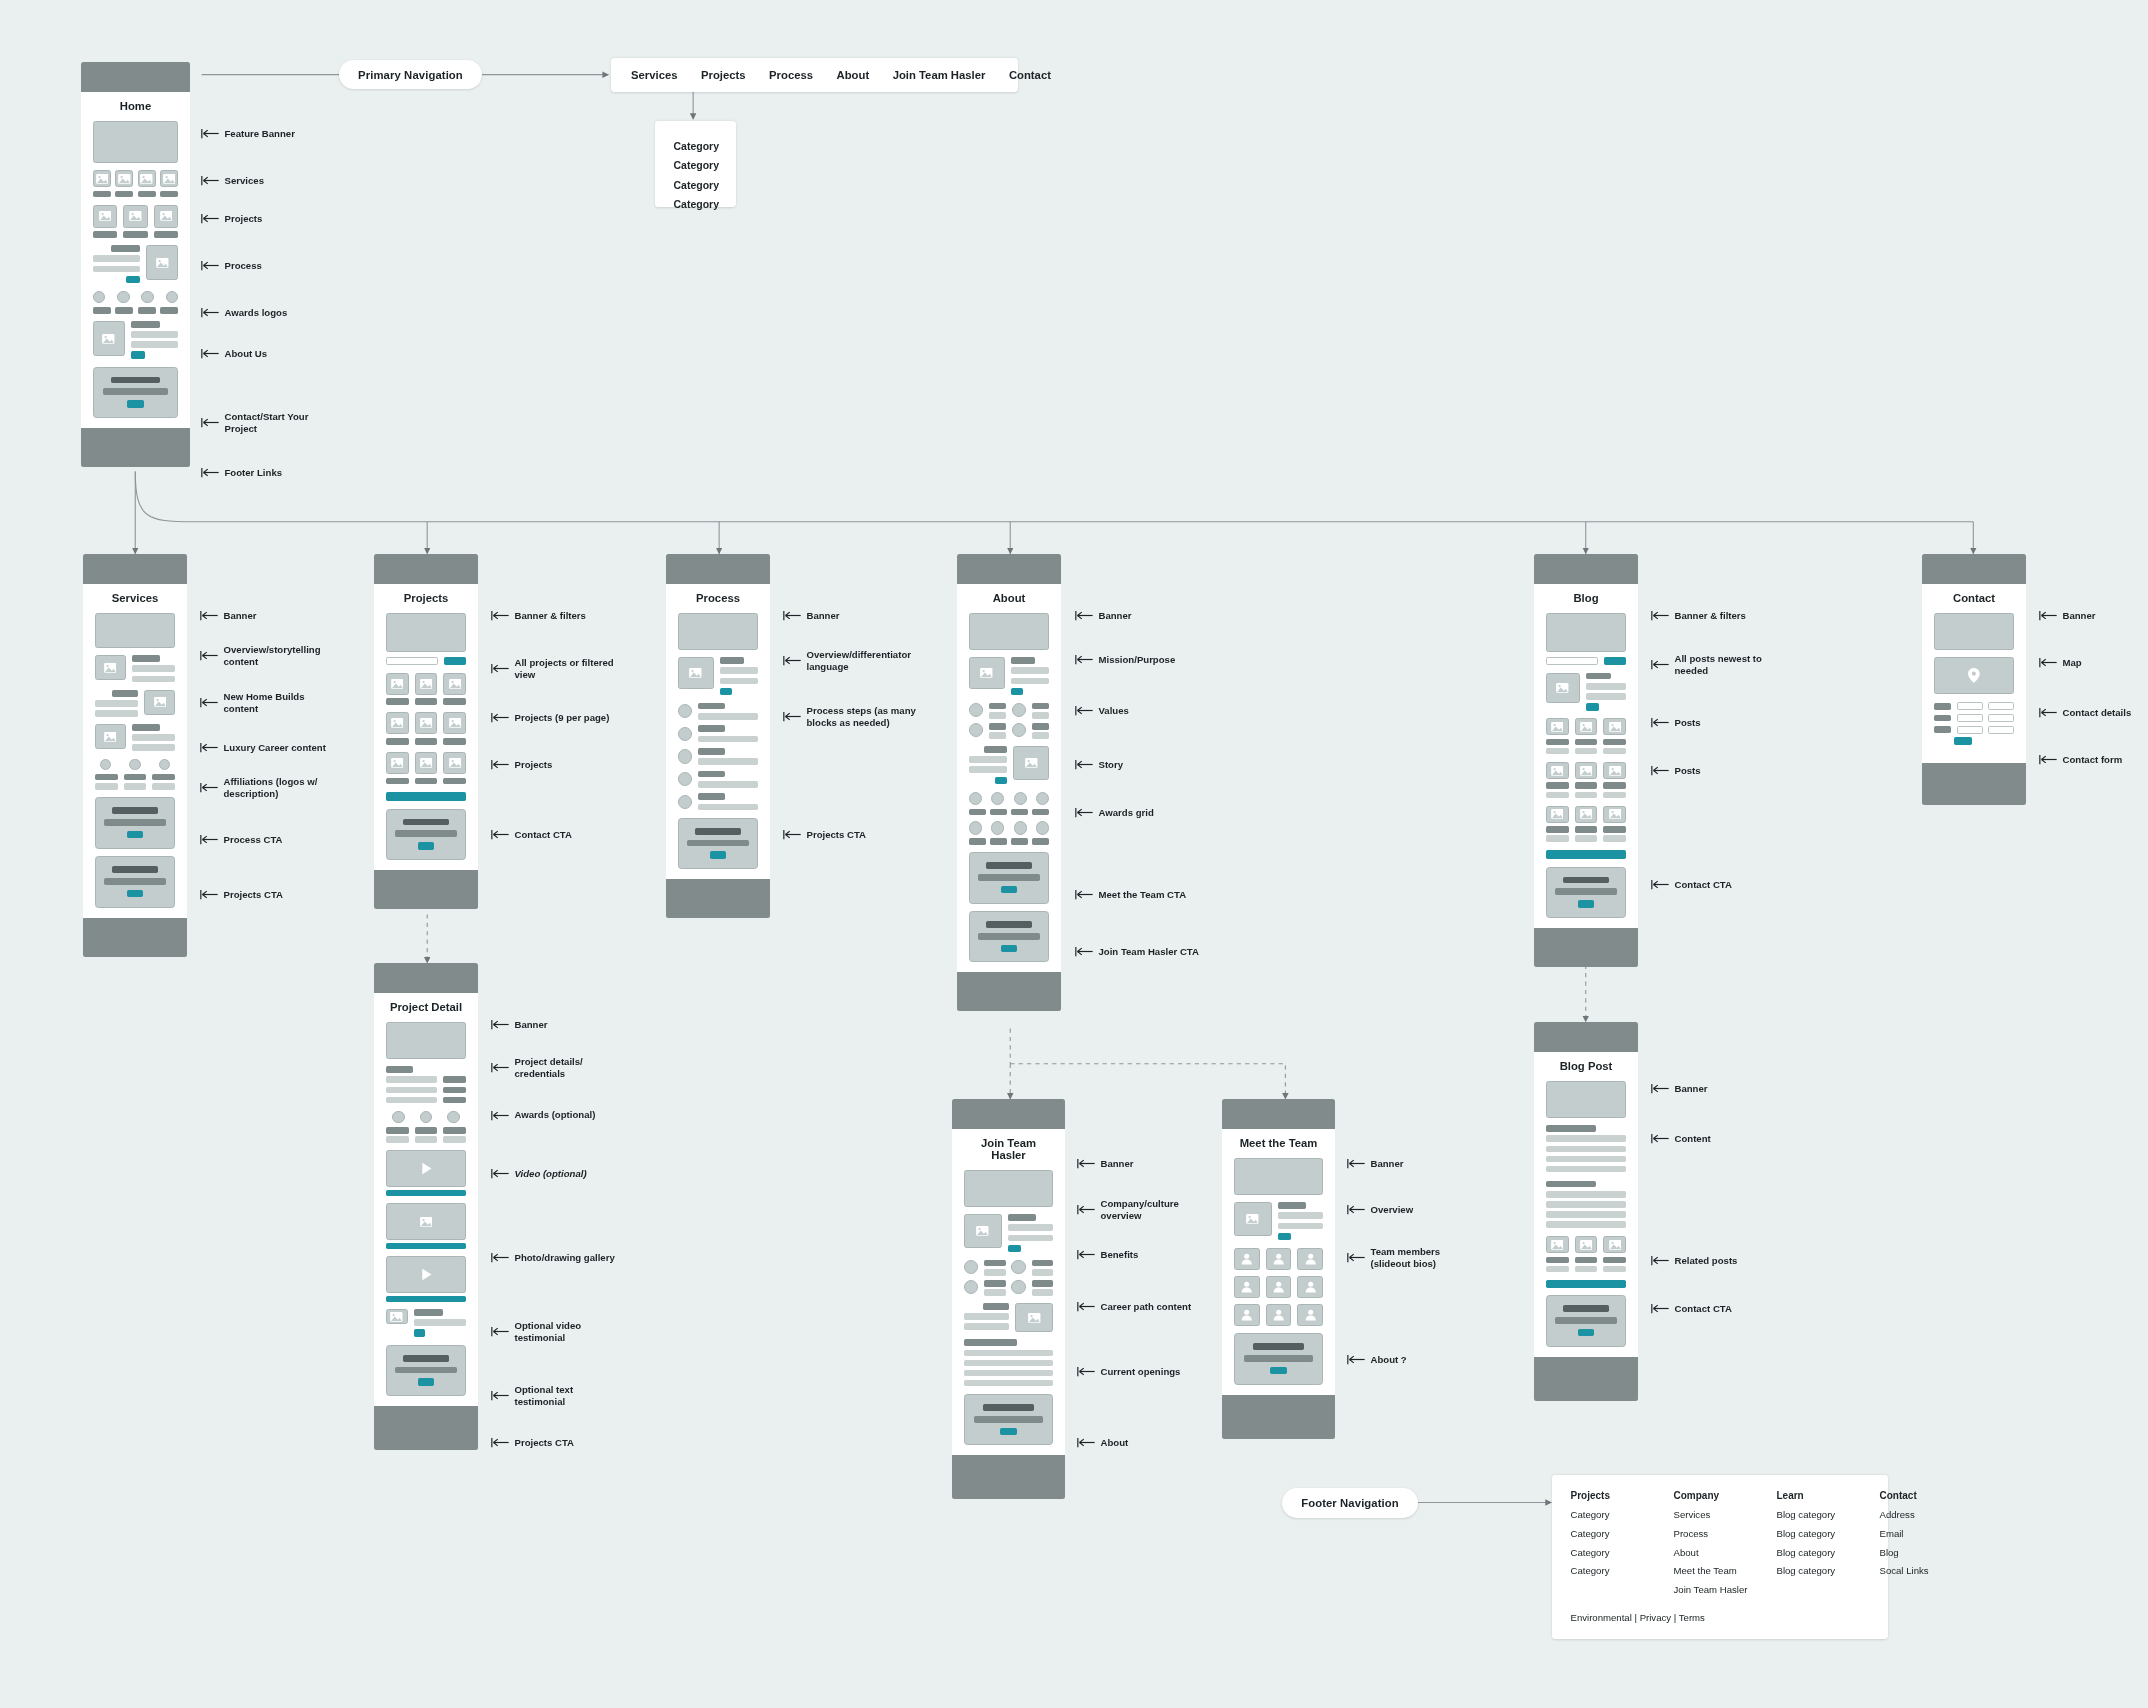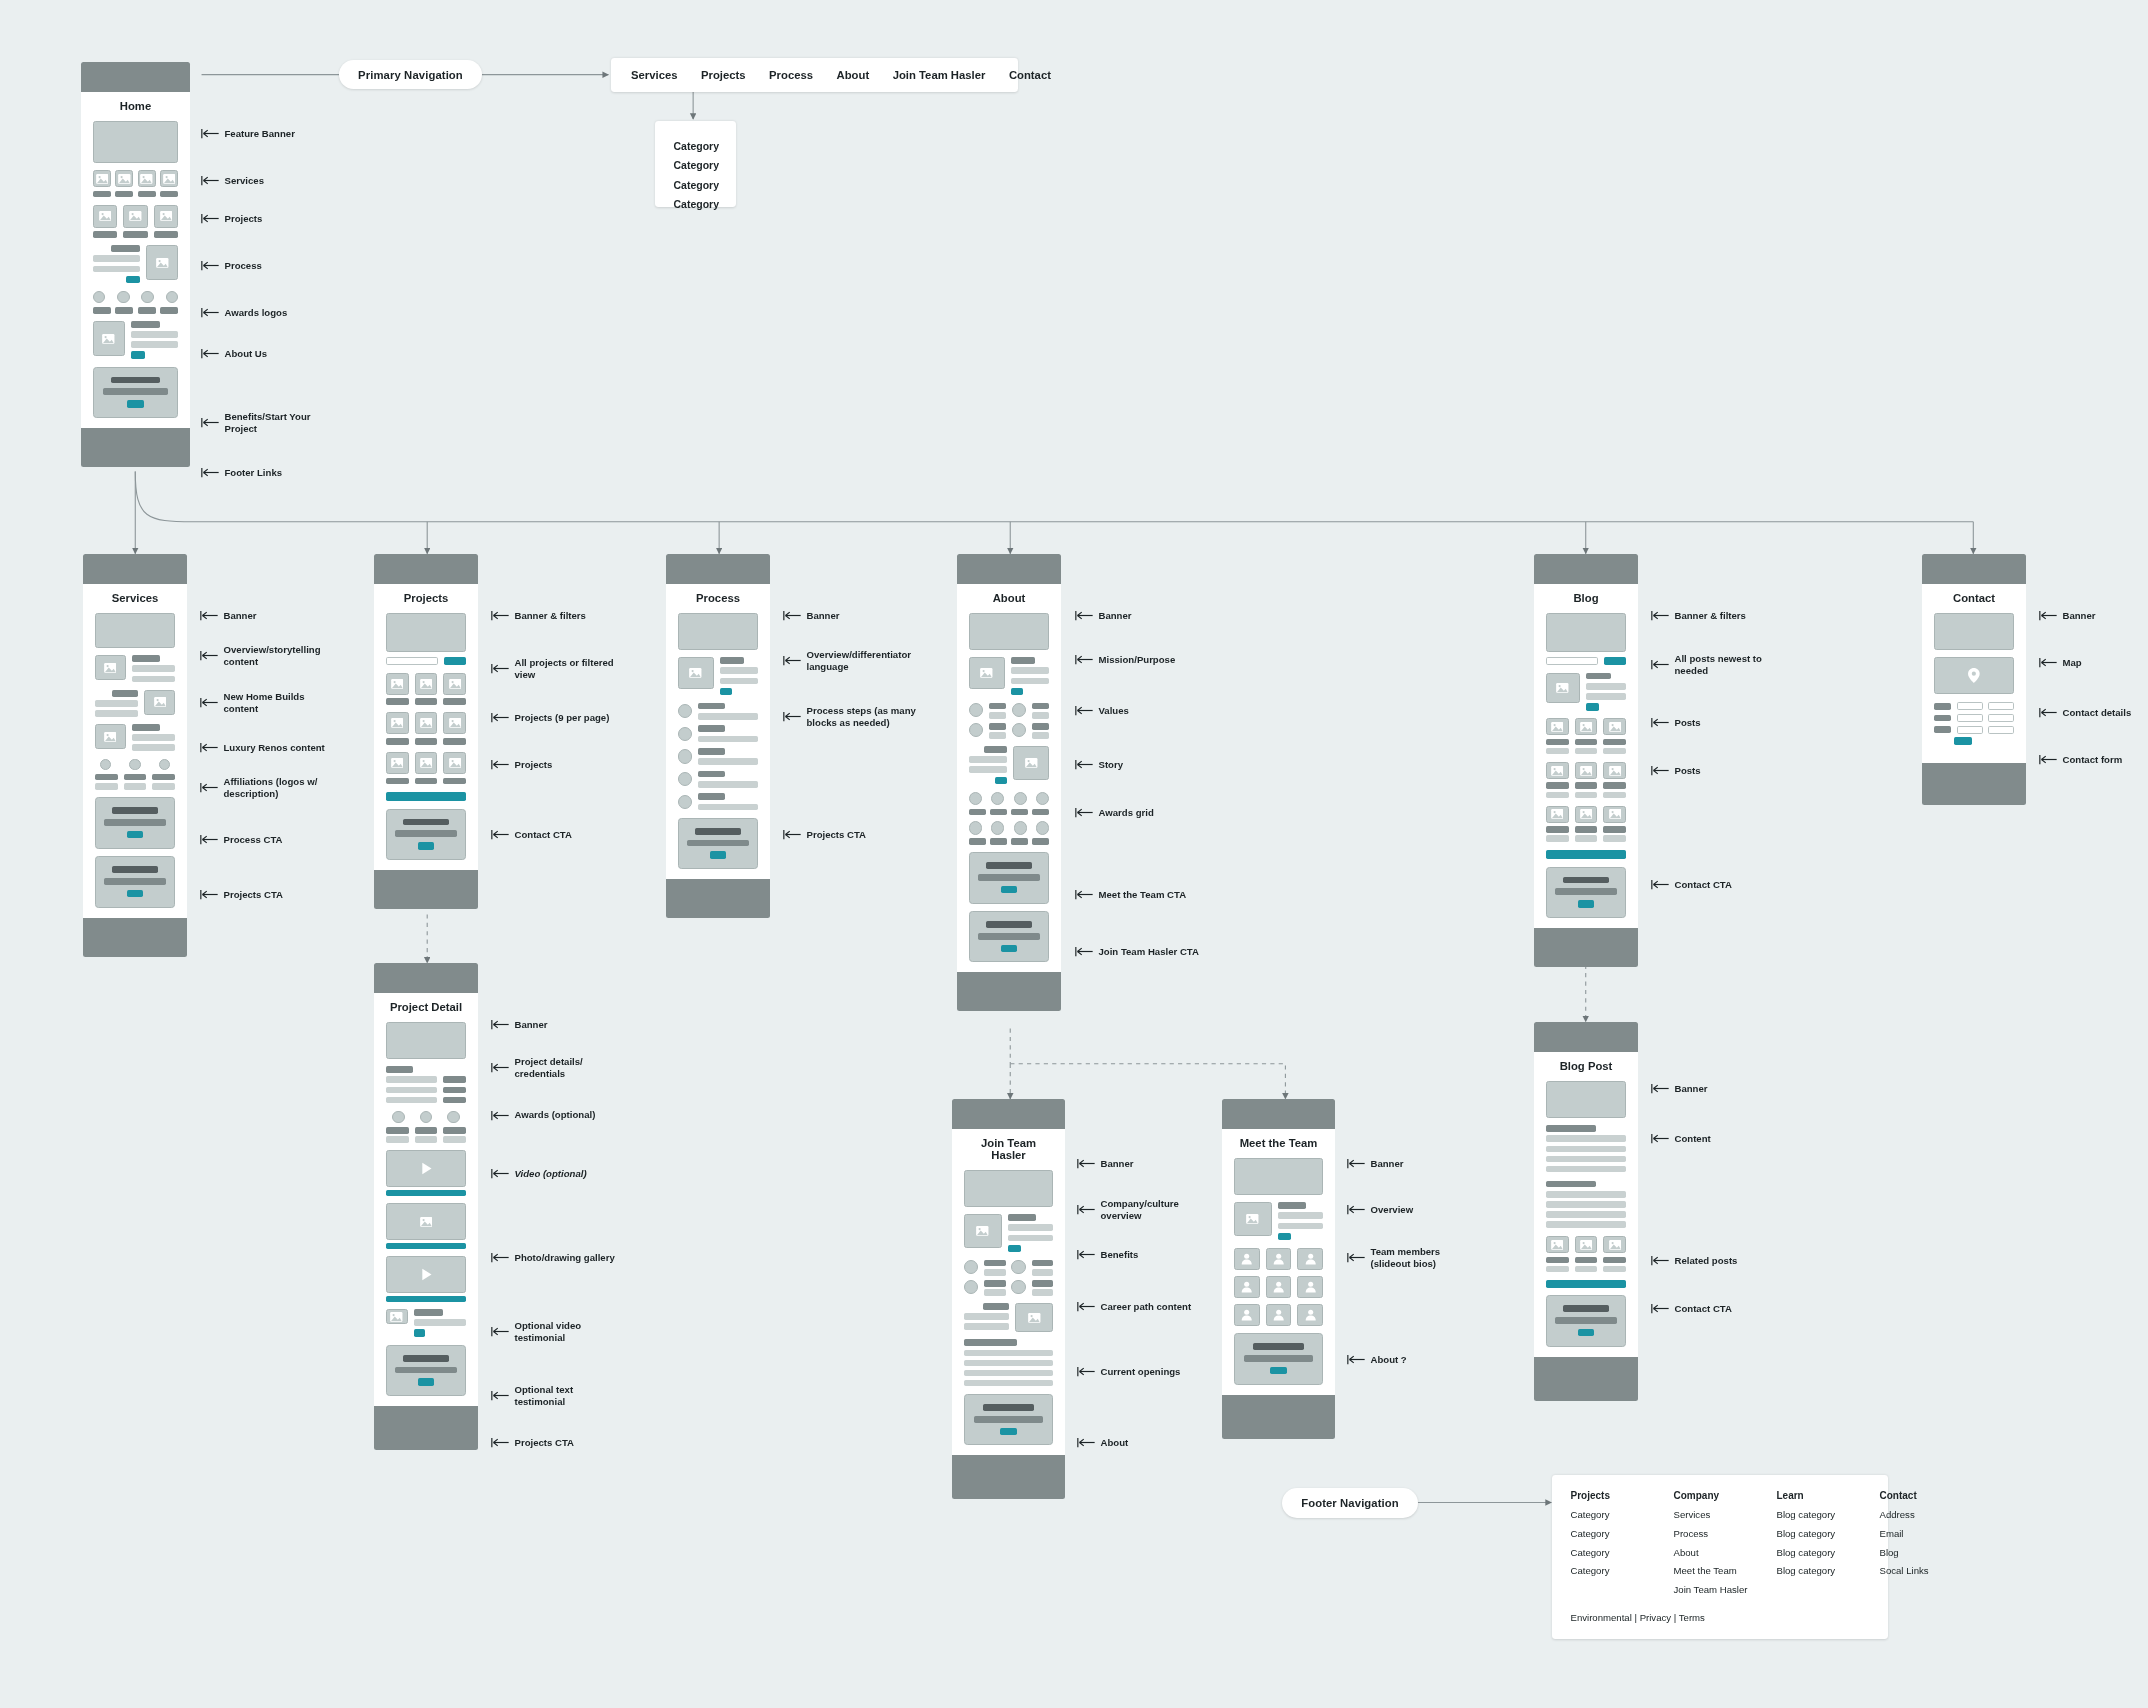--- a/index.html
+++ b/index.html
@@ -330,21 +330,21 @@
         <path d="M3,6.5 L21,6.5" stroke="#1c2326" stroke-width="1.4"></path>
         <path d="M3,6.5 L8,2.5 M3,6.5 L8,10.5" stroke="#1c2326" stroke-width="1.4" fill="none"></path>
       </svg>
     <span class="txt">About Us</span></div>
   <div class="anno" style="left:201px; top:411px;">
     <svg class="arw" viewBox="0 0 22 13">
         <path d="M1,1 L1,12" stroke="#1c2326" stroke-width="1.4"></path>
         <path d="M3,6.5 L21,6.5" stroke="#1c2326" stroke-width="1.4"></path>
         <path d="M3,6.5 L8,2.5 M3,6.5 L8,10.5" stroke="#1c2326" stroke-width="1.4" fill="none"></path>
       </svg>
-    <span class="txt">Benefits/Start Your
+    <span class="txt">Contact/Start Your
 Project</span></div>
   <div class="anno" style="left:201px; top:467px;">
     <svg class="arw" viewBox="0 0 22 13">
         <path d="M1,1 L1,12" stroke="#1c2326" stroke-width="1.4"></path>
         <path d="M3,6.5 L21,6.5" stroke="#1c2326" stroke-width="1.4"></path>
         <path d="M3,6.5 L8,2.5 M3,6.5 L8,10.5" stroke="#1c2326" stroke-width="1.4" fill="none"></path>
       </svg>
     <span class="txt">Footer Links</span></div>
 
   <div class="card" style="left:83px; top:554px; width:104px;">
@@ -452,21 +452,21 @@
         <path d="M3,6.5 L8,2.5 M3,6.5 L8,10.5" stroke="#1c2326" stroke-width="1.4" fill="none"></path>
       </svg>
     <span class="txt">New Home Builds
 content</span></div>
   <div class="anno" style="left:200px; top:742px;">
     <svg class="arw" viewBox="0 0 22 13">
         <path d="M1,1 L1,12" stroke="#1c2326" stroke-width="1.4"></path>
         <path d="M3,6.5 L21,6.5" stroke="#1c2326" stroke-width="1.4"></path>
         <path d="M3,6.5 L8,2.5 M3,6.5 L8,10.5" stroke="#1c2326" stroke-width="1.4" fill="none"></path>
       </svg>
-    <span class="txt">Luxury Renos content</span></div>
+    <span class="txt">Luxury Career content</span></div>
   <div class="anno" style="left:200px; top:776px;">
     <svg class="arw" viewBox="0 0 22 13">
         <path d="M1,1 L1,12" stroke="#1c2326" stroke-width="1.4"></path>
         <path d="M3,6.5 L21,6.5" stroke="#1c2326" stroke-width="1.4"></path>
         <path d="M3,6.5 L8,2.5 M3,6.5 L8,10.5" stroke="#1c2326" stroke-width="1.4" fill="none"></path>
       </svg>
     <span class="txt">Affiliations (logos w/
 description)</span></div>
   <div class="anno" style="left:200px; top:834px;">
     <svg class="arw" viewBox="0 0 22 13">

